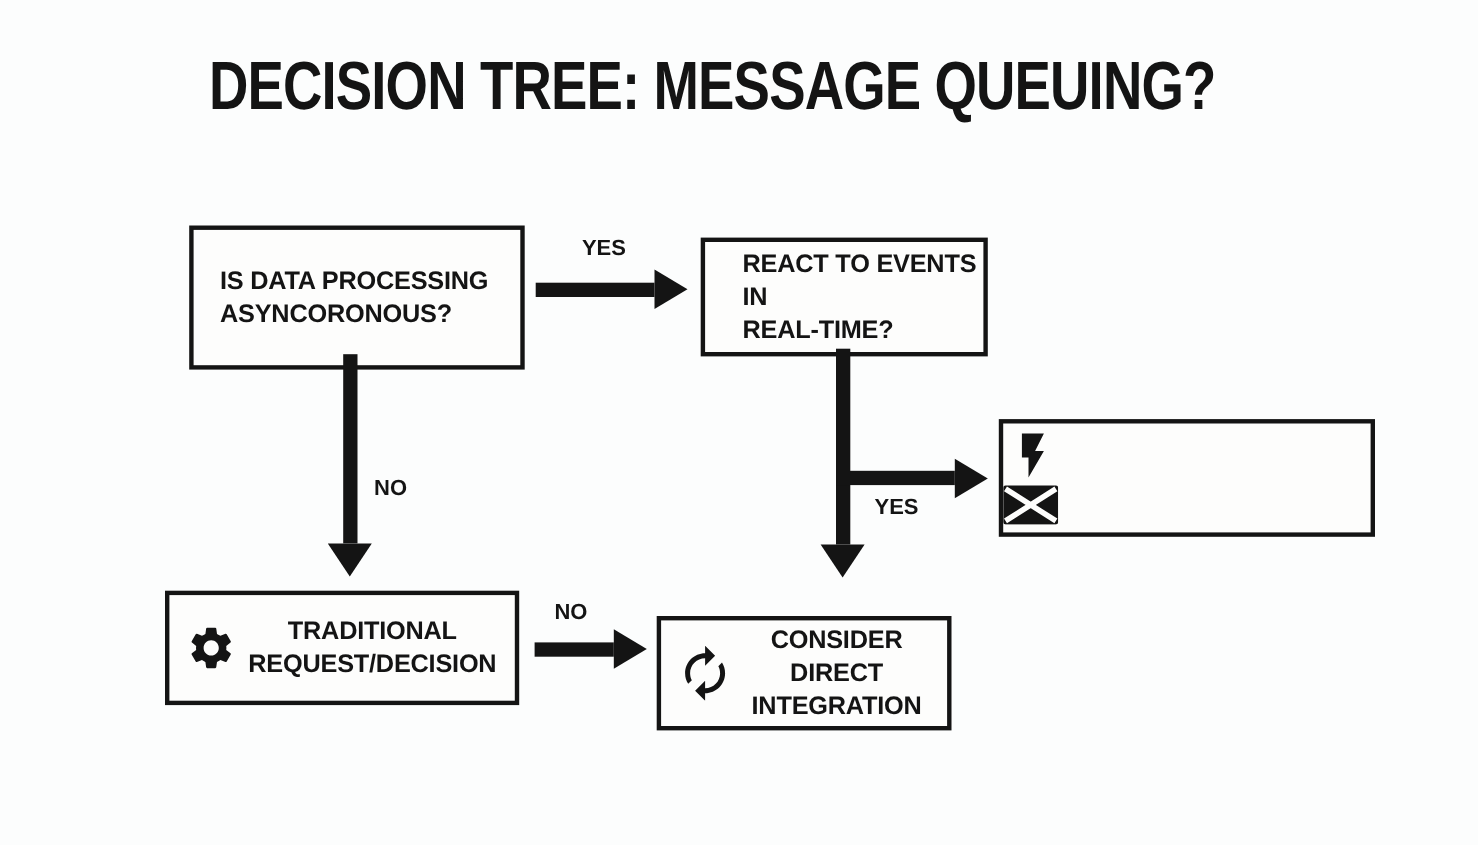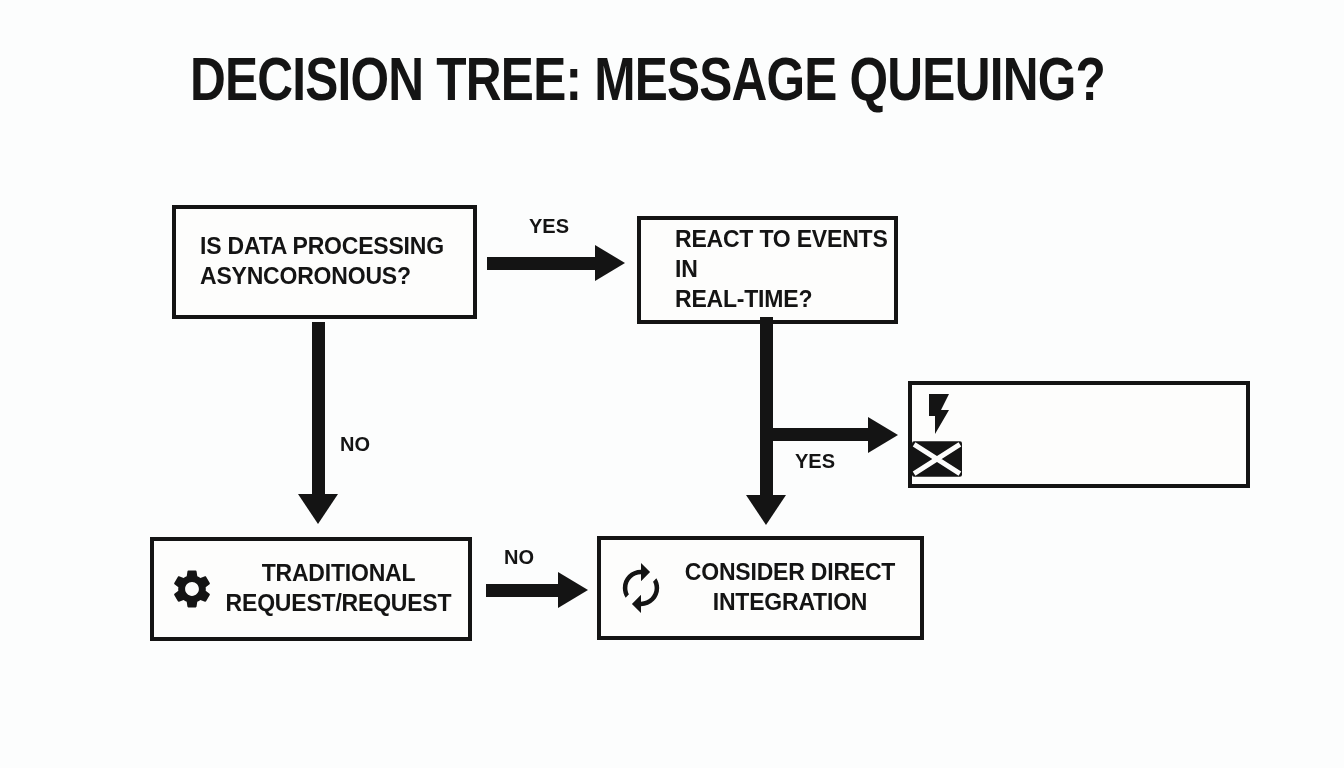--- a/index.html
+++ b/index.html
@@ -30,30 +30,30 @@
     border:4px solid var(--ink);
     box-sizing:border-box;
     display:flex;align-items:center;
   }
   .node-label{
     font-size:23px;font-weight:700;line-height:1.3;
     letter-spacing:-0.2px;
     white-space:pre-line;
     color:var(--ink);
   }
-  #node-q-async{left:172px;top:205px;width:305px;height:114px;padding-left:24px;}
+  #node-q-async{left:172px;top:205px;width:305px;height:131px;padding-left:24px;}
   #node-q-realtime{left:637px;top:216px;width:261px;height:108px;padding-left:34px;}
   #node-result{left:908px;top:381px;width:342px;height:107px;}
   #node-result .node-label{flex:1;padding-left:25px;}
   .result-icons{
     display:flex;flex-direction:column;align-items:center;
     justify-content:center;gap:5px;padding-right:14px;
   }
   #node-traditional{left:150px;top:537px;width:322px;height:104px;}
-  #node-direct{left:597px;top:536px;width:327px;height:104px;}
+  #node-direct{left:597px;top:560px;width:268px;height:104px;}
   .icon-left{display:flex;align-items:center;margin-left:15px;flex:0 0 auto;}
   .centered-label{flex:1;text-align:center;padding-right:6px;}
 
   .shaft-h{position:absolute;height:13px;background:var(--ink);}
   .shaft-v{position:absolute;width:13px;background:var(--ink);}
   .ah-right{
     position:absolute;width:0;height:0;
     border-top:18px solid transparent;
     border-bottom:18px solid transparent;
     border-left:30px solid var(--ink);
@@ -104,21 +104,21 @@
     </div>
   </div>
 
   <div class="node" id="node-traditional">
     <span class="icon-left">
       <svg width="46" height="46" viewBox="0 0 24 24">
           <path fill="#141414" d="M19.14 12.94c.04-.3.06-.61.06-.94 0-.32-.02-.64-.07-.94l2.03-1.58c.18-.14.23-.41.12-.61l-1.92-3.32c-.12-.22-.37-.29-.59-.22l-2.39.96c-.5-.38-1.03-.7-1.62-.94l-.36-2.54c-.04-.24-.24-.41-.48-.41h-3.84c-.24 0-.43.17-.47.41l-.36 2.54c-.59.24-1.13.57-1.62.94l-2.39-.96c-.22-.08-.47 0-.59.22L2.74 8.87c-.12.21-.08.47.12.61l2.03 1.58c-.05.3-.09.63-.09.94s.02.64.07.94l-2.03 1.58c-.18.14-.23.41-.12.61l1.92 3.32c.12.22.37.29.59.22l2.39-.96c.5.38 1.03.7 1.62.94l.36 2.54c.05.24.24.41.48.41h3.84c.24 0 .44-.17.47-.41l.36-2.54c.59-.24 1.13-.56 1.62-.94l2.39.96c.22.08.47 0 .59-.22l1.92-3.32c.12-.22.07-.47-.12-.61l-2.01-1.58zM12 15.6c-1.98 0-3.6-1.62-3.6-3.6s1.62-3.6 3.6-3.6 3.6 1.62 3.6 3.6-1.62 3.6-3.6 3.6z"></path>
         </svg>
     </span>
     <div class="node-label centered-label">TRADITIONAL
-REQUEST/REQUEST</div>
+REQUEST/DECISION</div>
   </div>
 
   <div class="node" id="node-direct">
     <span class="icon-left">
       <svg width="50" height="50" viewBox="1 1 22 22">
           <path fill="#141414" d="M12 6v3l4-4-4-4v3c-4.42 0-8 3.58-8 8 0 1.57.46 3.03 1.24 4.26L6.7 14.8c-.45-.83-.7-1.79-.7-2.8 0-3.31 2.69-6 6-6zm6.76 1.74L17.3 9.2c.44.84.7 1.79.7 2.8 0 3.31-2.69 6-6 6v-3l-4 4 4 4v-3c4.42 0 8-3.58 8-8 0-1.57-.46-3.03-1.24-4.26z"></path>
         </svg>
     </span>
     <div class="node-label centered-label">CONSIDER DIRECT
 INTEGRATION</div>

